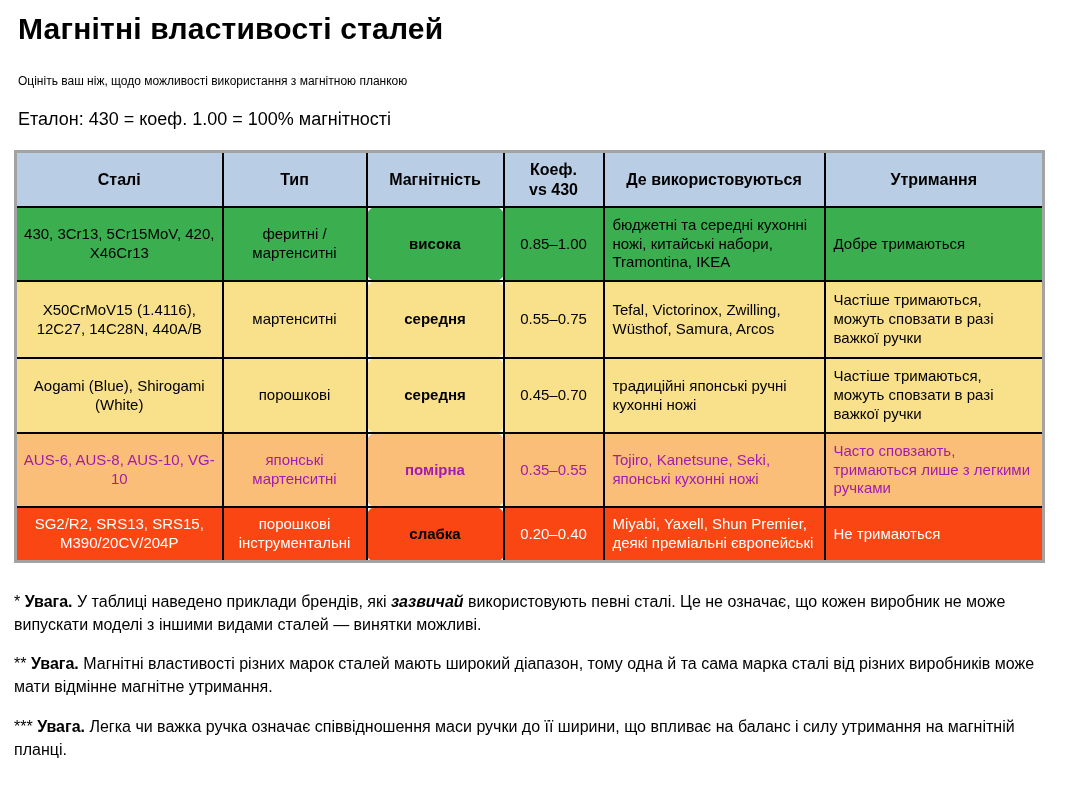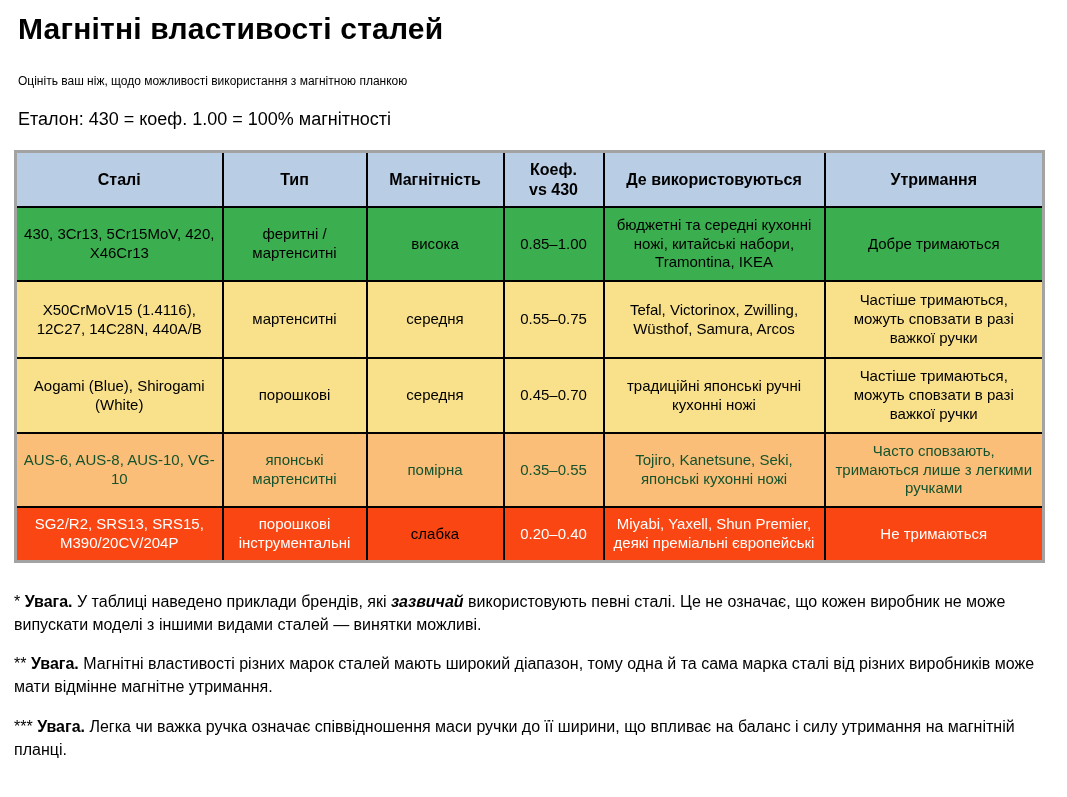--- a/index.html
+++ b/index.html
@@ -44,22 +44,22 @@
     font-weight: bold;
     text-align: center;
     height: 45px;
   }
   .steel-table td {
     font-size: 15px;
     text-align: center;
     line-height: 1.25;
   }
   th.hdr-coef { white-space: pre-line; line-height: 1.2; }
-  td.c-usage, td.c-retention { text-align: center; padding: 0 8px; }
-  td.c-magnetism { font-weight: normal; }
+  td.c-usage, td.c-retention { text-align: left; padding: 0 8px; }
+  td.c-magnetism { font-weight: bold; border-radius: 9px; }
   tr.r0 td { height: 64px; }
   tr.r1 td { height: 67px; }
   tr.r2 td { height: 65px; }
   tr.r3 td { height: 64px; }
   tr.r4 td { height: 44px; }
   tr.r5 td { height: 42px; }
 
   col.w-steels    { width: 207px; }
   col.w-type      { width: 144px; }
   col.w-magnetism { width: 137px; }
@@ -123,21 +123,21 @@
         <td class="c-retention">Частіше тримаються, можуть сповзати в разі важкої ручки</td>
       </tr>
       <tr class="r2" style="background-color: rgb(249, 225, 140); color: rgb(0, 0, 0);">
         <td class="c-steels">Aogami (Blue), Shirogami (White)</td>
         <td class="c-type">порошкові</td>
         <td class="c-magnetism">середня</td>
         <td class="c-coef">0.45–0.70</td>
         <td class="c-usage">традиційні японські ручні кухонні ножі</td>
         <td class="c-retention">Частіше тримаються, можуть сповзати в разі важкої ручки</td>
       </tr>
-      <tr class="r3" style="background-color: rgb(251, 190, 120); color: #14532d;">
+      <tr class="r3" style="background-color: rgb(251, 190, 120); color: #a21caf;">
         <td class="c-steels">AUS-6, AUS-8, AUS-10, VG-10</td>
         <td class="c-type">японські мартенситні</td>
         <td class="c-magnetism">помірна</td>
         <td class="c-coef">0.35–0.55</td>
         <td class="c-usage">Tojiro, Kanetsune, Seki, японські кухонні ножі</td>
         <td class="c-retention">Часто сповзають, тримаються лише з легкими ручками</td>
       </tr>
       <tr class="r4" style="background-color: rgb(249, 70, 19); color: rgb(255, 255, 255);">
         <td class="c-steels">SG2/R2, SRS13, SRS15, M390/20CV/204P</td>
         <td class="c-type">порошкові інструментальні</td>

